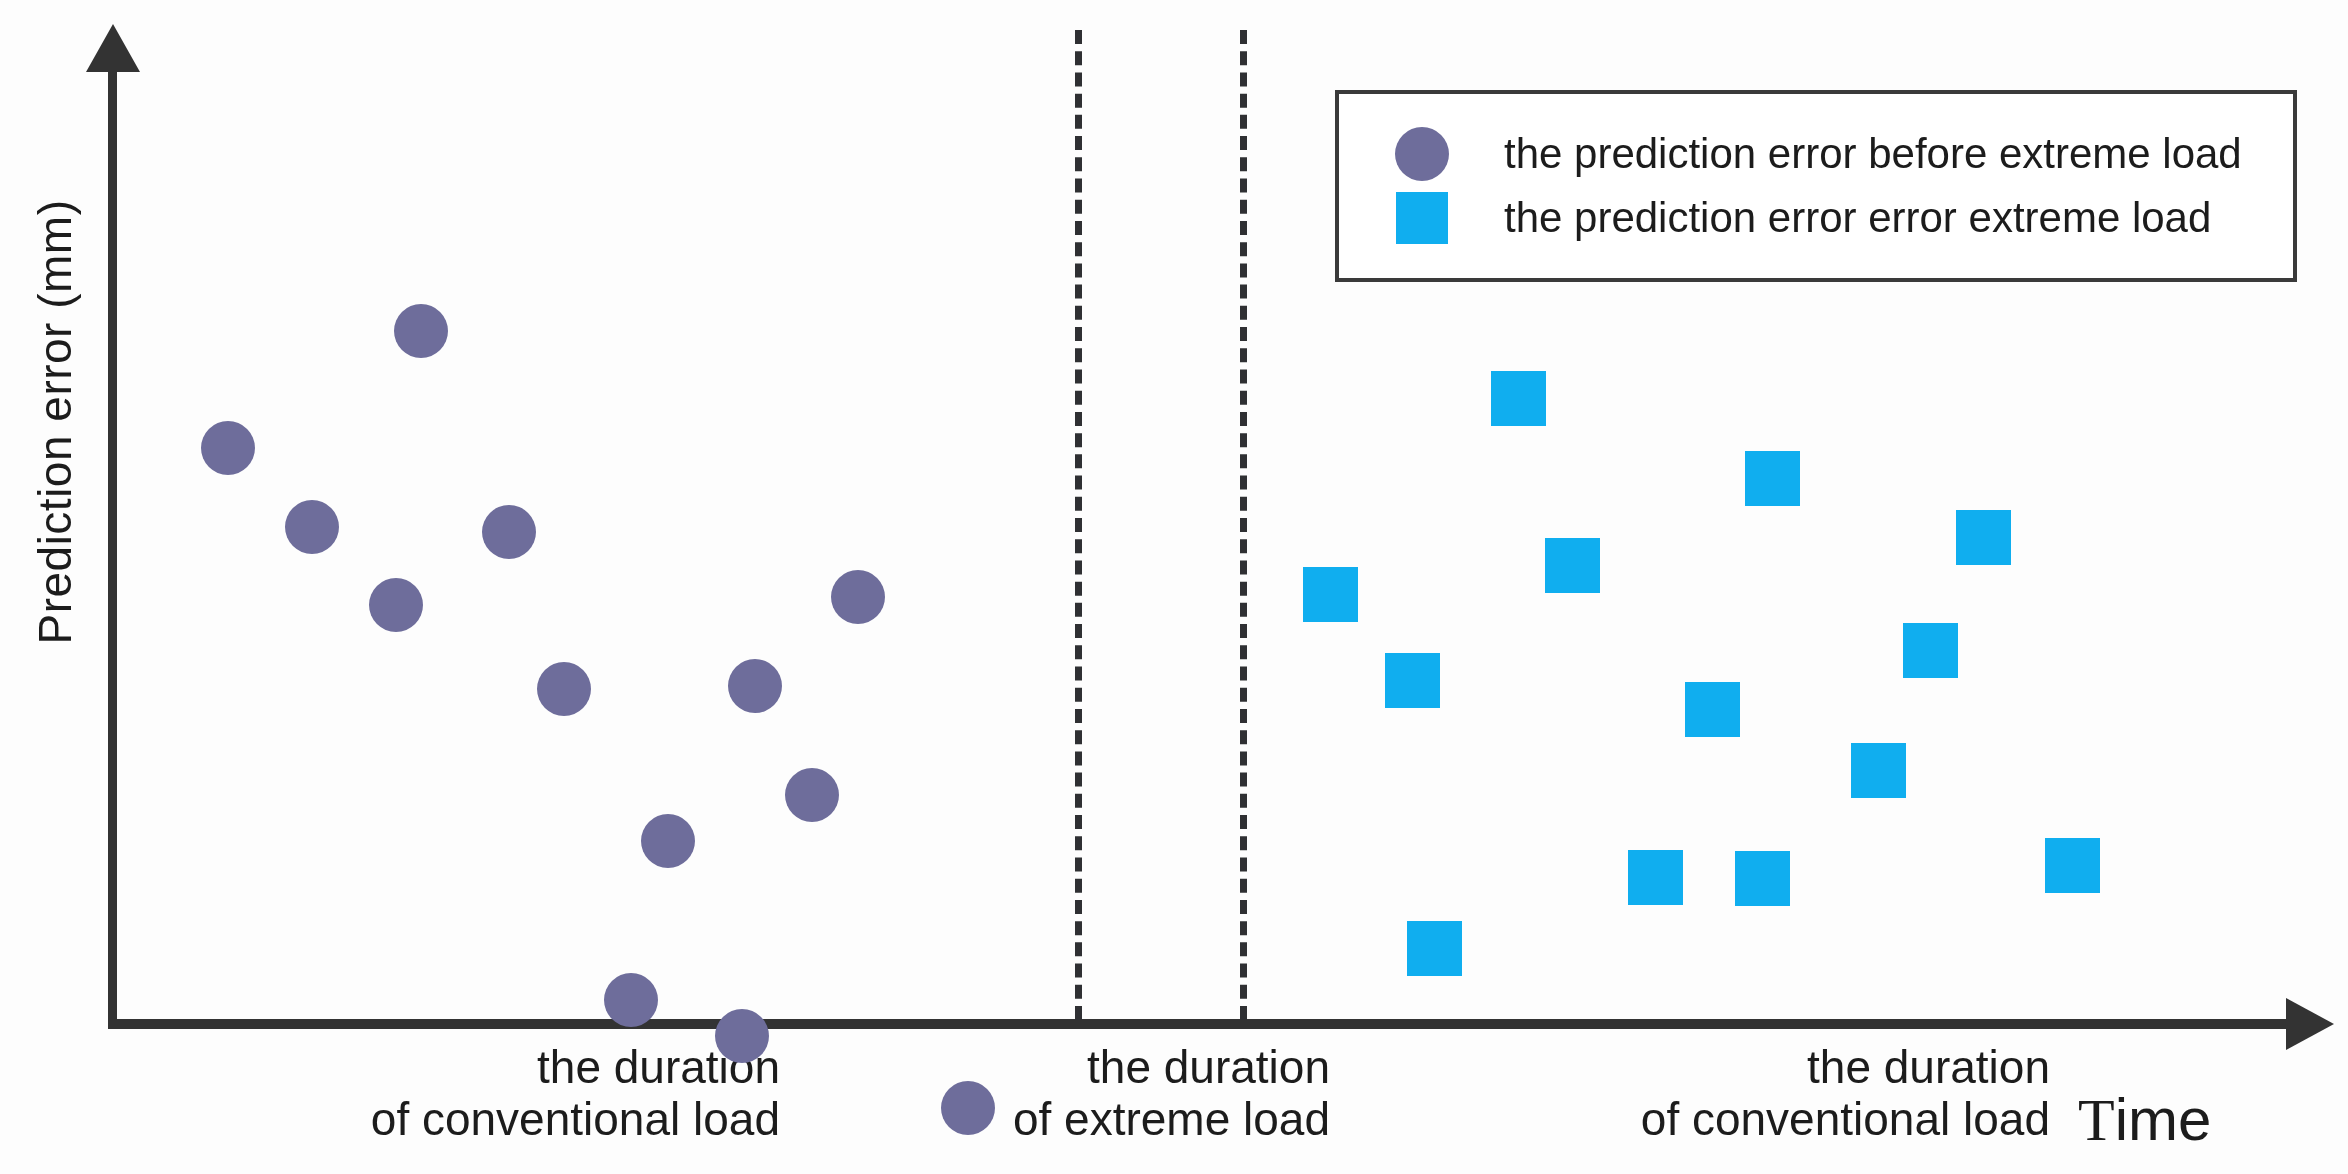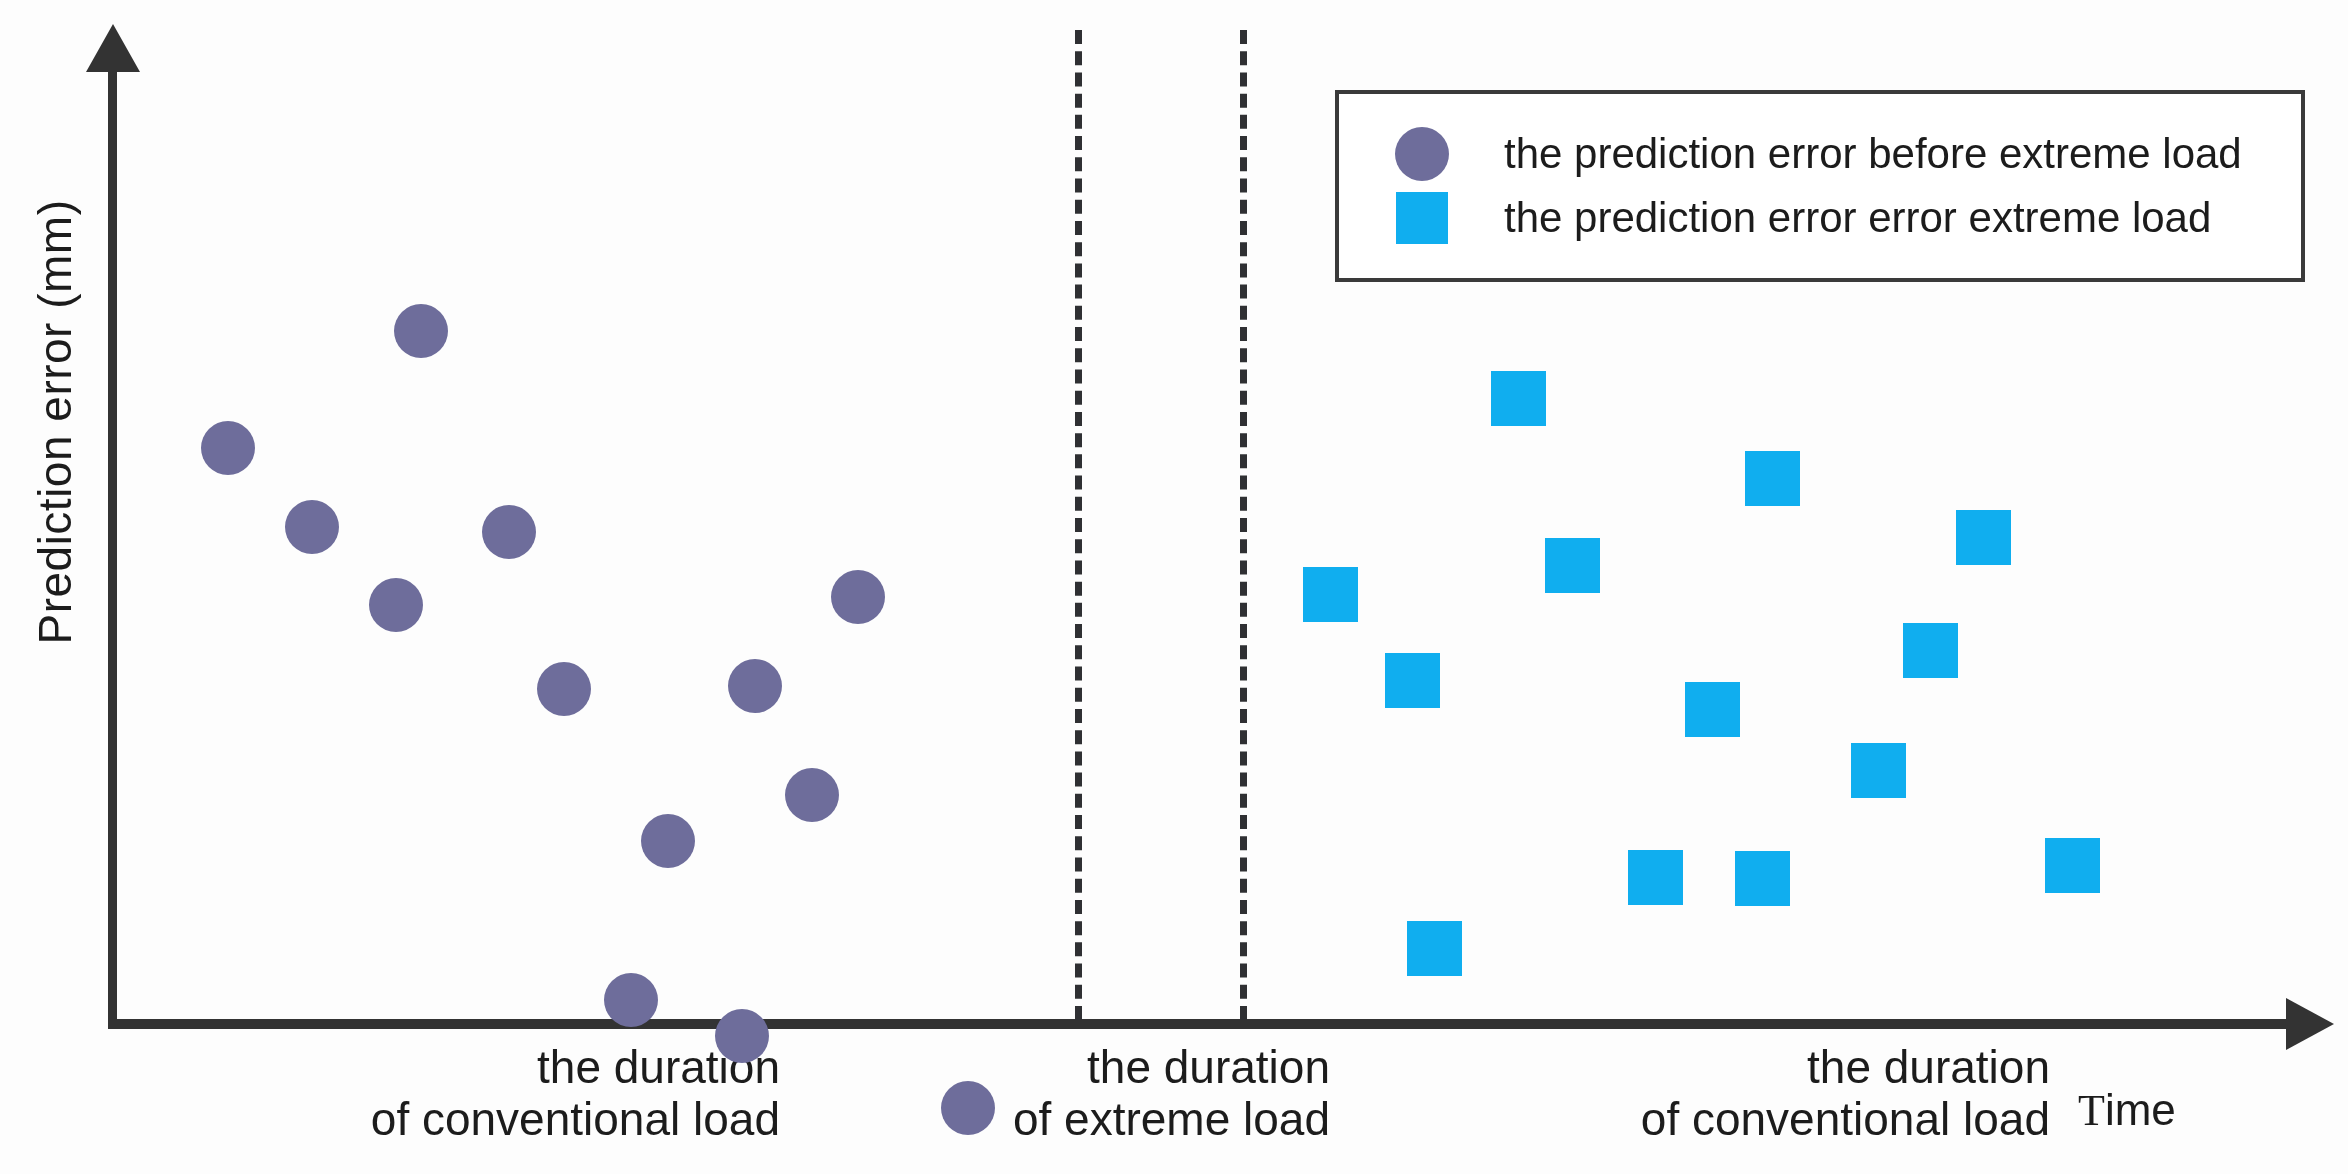--- a/index.html
+++ b/index.html
@@ -66,21 +66,21 @@
     transform: rotate(-90deg);
     font-size: 46px;
     color: #1c1c1c;
     letter-spacing: 0.5px;
     white-space: nowrap;
   }
   #x-axis-title {
     position: absolute;
     left: 2078px;
     top: 1085px;
-    font-size: 44px;
+    font-size: 60px;
     color: #1c1c1c;
     white-space: nowrap;
   }
   #x-axis-title .serif-t {
     font-family: "Liberation Serif", serif;
   }
 
   
   .divider {
     position: absolute;
@@ -115,21 +115,21 @@
 
   
   #legend {
     position: absolute;
     left: 1335px;
     top: 90px;
     width: 950px;
     height: 128px;
     border: 4px solid #3a3a3a;
     background: #ffffff;
-    padding: 28px 12px 28px 0;
+    padding: 28px 4px 28px 0;
     box-sizing: content-box;
   }
   .legend-row {
     display: flex;
     align-items: center;
     height: 64px;
   }
   .legend-swatch-wrap {
     width: 165px;
     display: flex;

